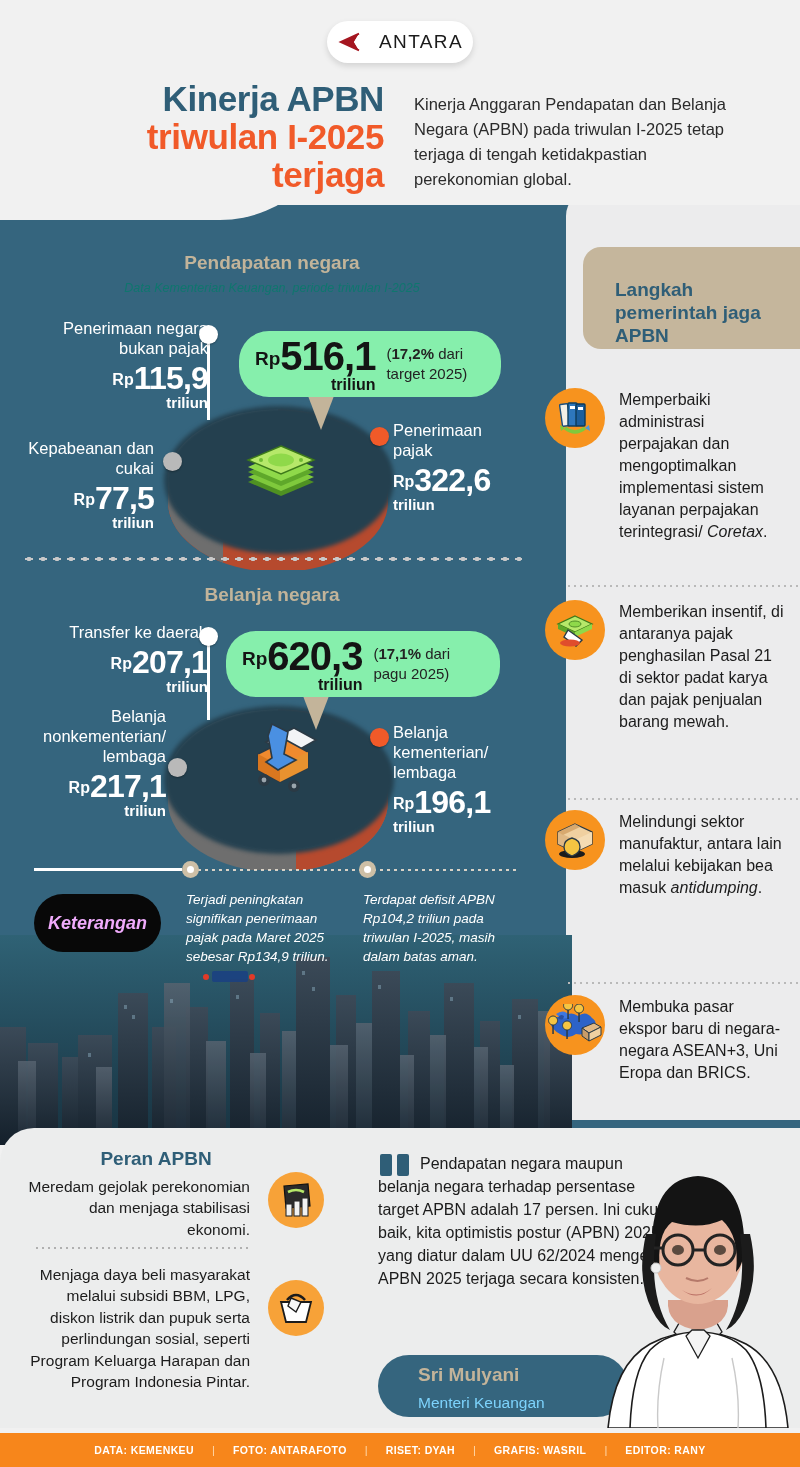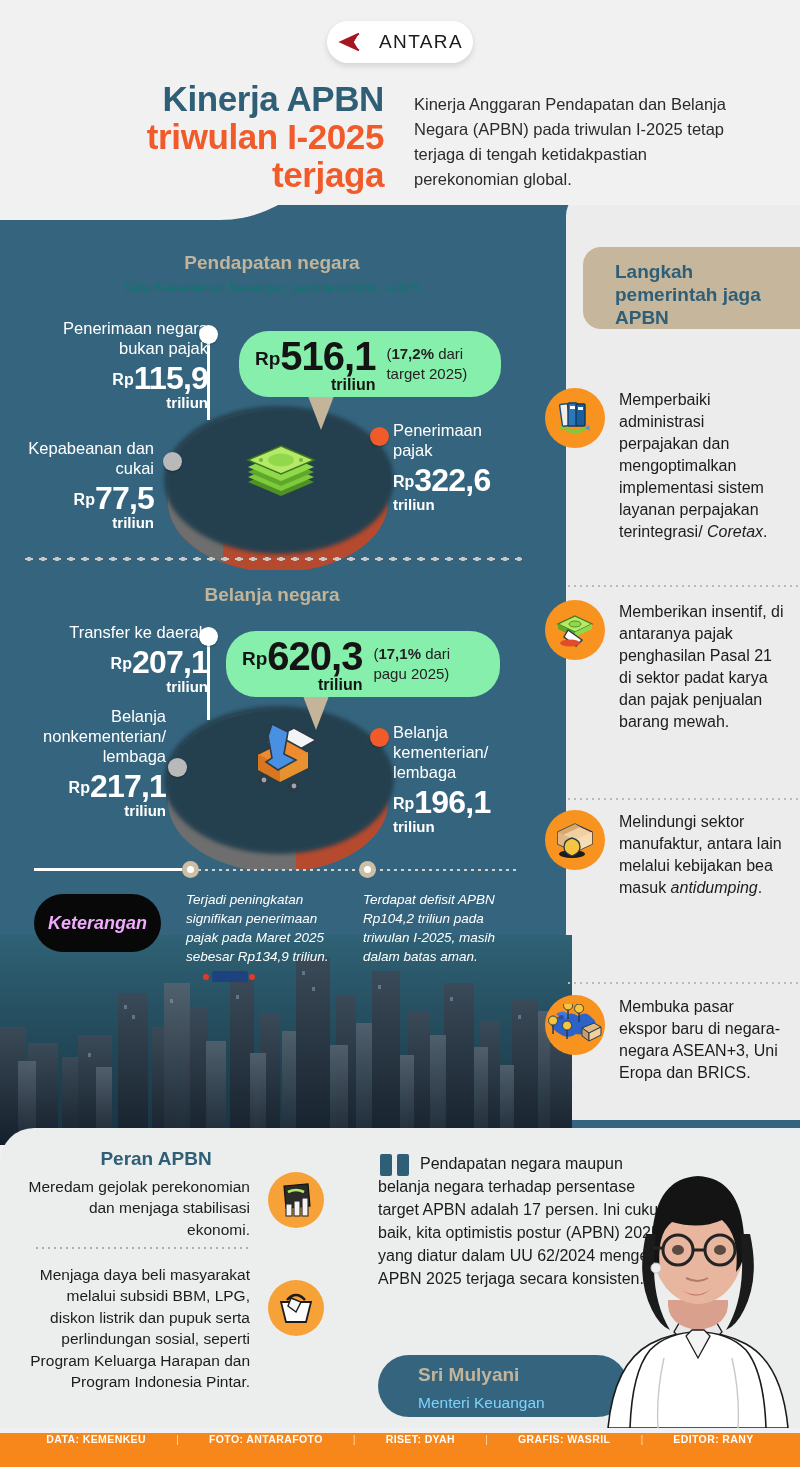--- a/index.html
+++ b/index.html
@@ -149,23 +149,23 @@
     display:flex; align-items:center; justify-content:center;
   }
   #ket-pill span { color:#f0abfc; font-size: 18px; font-style: italic; font-weight: bold; }
   .ket-note {
     position:absolute; z-index: 13; font-size: 13.5px; font-style: italic;
     color: #ffffff; line-height: 1.42; width: 160px;
   }
 
   
   #langkah-bubble {
-    position: absolute; left: 583px; top: 247px; width: 217px; height: 82px;
+    position: absolute; left: 583px; top: 247px; width: 217px; height: 102px;
     background: #c5b69c; border-radius: 18px 0 0 18px; z-index: 12;
-    padding: 14px 14px 0 32px;
+    padding: 32px 14px 0 32px;
   }
   #langkah-bubble .lt {
     font-size: 19px; font-weight: bold; color: #2f5e77; line-height: 1.2;
   }
   .step {
     position: absolute; z-index: 12; display: flex; gap: 14px; align-items: flex-start;
     width: 240px; left: 545px;
   }
   .step-ico {
     flex: 0 0 auto; width: 60px; height: 60px; border-radius: 50%;
@@ -214,21 +214,21 @@
   }
   #name-pill .nm { font-size: 19px; font-weight: bold; color: #c3b49a; }
   #name-pill .role { font-size: 15.5px; color: #7dd3fc; margin-top: 8px;}
 
   #portrait { position: absolute; left: 590px; top: 1138px; width: 210px; height: 290px; z-index: 14; }
 
   
   #footer {
     position: absolute; left: 0; bottom: 0; width: 800px; height: 34px;
     background: #f7861b; z-index: 20;
-    display: flex; align-items: flex-start; justify-content: center; gap: 16px;
+    display: flex; align-items: center; justify-content: center; gap: 4px;
   }
   #footer .fi { color: #fff; font-size: 10.5px; font-weight: bold; letter-spacing: .4px; padding: 0 14px;}
   #footer .fsep { color: #ffd9ac; font-size: 11px; }
 </style>
 </head>
 <body>
 
 <div id="page">
 
   <div id="teal-panel">

